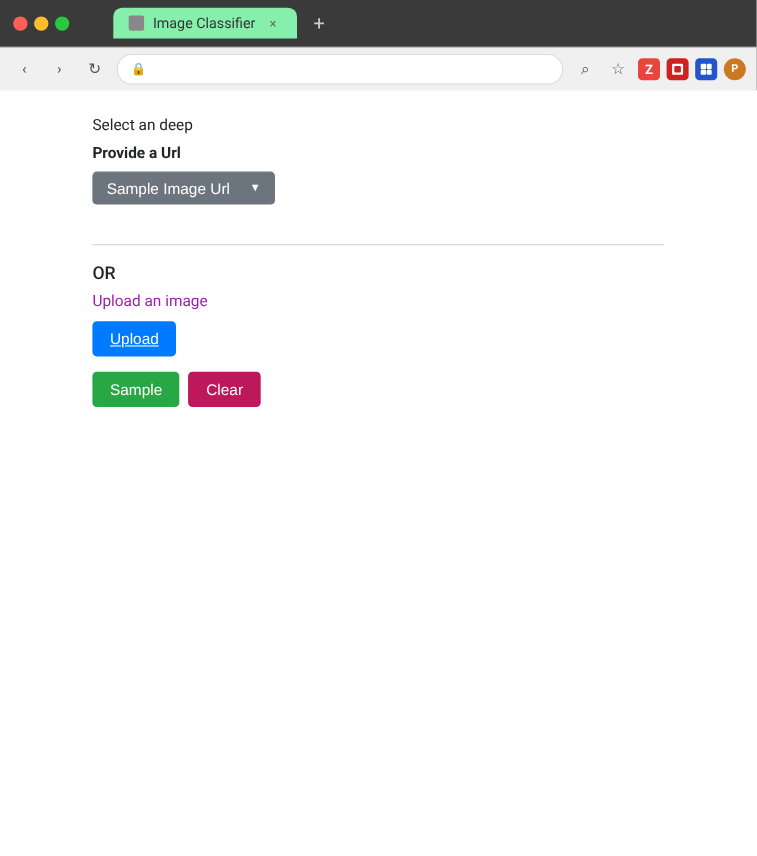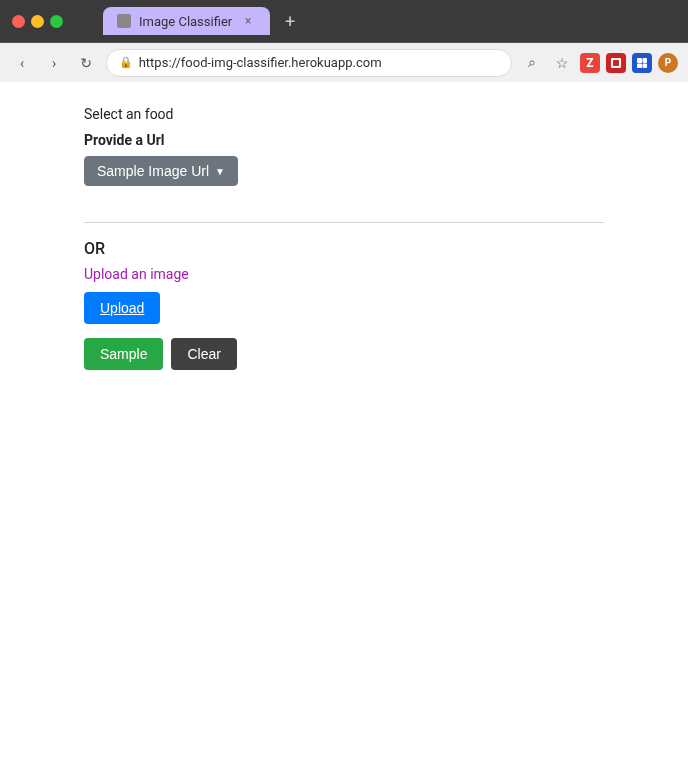--- a/index.html
+++ b/index.html
@@ -44,21 +44,21 @@
     .traffic-light.green { background: #27c93f; }
 
     .tab-bar {
       display: flex;
       align-items: flex-end;
       padding: 0 12px;
       margin-left: 20px;
     }
 
     .tab {
-      background: #c4b5fd;
+      background: #86efac;
       border-radius: 8px 8px 0 0;
       padding: 6px 14px;
       font-size: 13px;
       color: #333;
       display: flex;
       align-items: center;
       gap: 8px;
       min-width: 160px;
       height: 28px;
     }
@@ -228,21 +228,21 @@
     .dropdown-btn {
       background: #6c757d;
       color: #ffffff;
       border: 1px solid #6c757d;
       border-radius: 4px;
       padding: 6px 12px;
       font-size: 14px;
       cursor: pointer;
       display: flex;
       align-items: center;
-      gap: 6px;
+      gap: 18px;
     }
 
     .dropdown-caret {
       font-size: 10px;
     }
 
     .url-input-row {
       margin-top: 8px;
       border-bottom: 1px solid #ced4da;
       padding-bottom: 4px;
@@ -293,21 +293,21 @@
       background: #28a745;
       color: #ffffff;
       border: none;
       border-radius: 4px;
       padding: 8px 16px;
       font-size: 14px;
       cursor: pointer;
     }
 
     .clear-btn {
-      background: #404040;
+      background: #be185d;
       color: #ffffff;
       border: none;
       border-radius: 4px;
       padding: 8px 16px;
       font-size: 14px;
       cursor: pointer;
     }
   </style>
 </head>
 <body>
@@ -337,21 +337,20 @@
     </div>
     <div class="nav-btn">
       <span>›</span>
     </div>
     <div class="refresh-btn">
       <span>↻</span>
     </div>
 
     <div class="address-field">
       <span class="lock-icon">🔒</span>
-      <span class="address-text">https://food-img-classifier.herokuapp.com</span>
     </div>
 
     <div class="toolbar-icons">
       <div class="toolbar-icon">⌕</div>
       <div class="toolbar-icon">☆</div>
       <div class="ext-icon" style="background:#e8453c;">Z</div>
       <div class="ext-icon" style="background:#cc2222;">
         <svg width="12" height="12" viewBox="0 0 12 12">
             <rect x="1" y="1" width="10" height="10" rx="1" fill="white"></rect>
             <rect x="3" y="3" width="6" height="6" rx="1" fill="#cc2222"></rect>
@@ -371,21 +370,21 @@
     </div>
   </div>
 </div>
 
 <div class="page-content">
 
 
   <div class="page-main">
 
 
-    <p class="section-label">Select an food</p>
+    <p class="section-label">Select an deep</p>
 
     <p class="provide-label">Provide a Url</p>
 
     <button class="dropdown-btn">
       <span>Sample Image Url</span>
       <span class="dropdown-caret">▼</span>
     </button>
 
     <div class="url-input-row">
       <input type="text" class="url-input" value="" placeholder="" style="">

